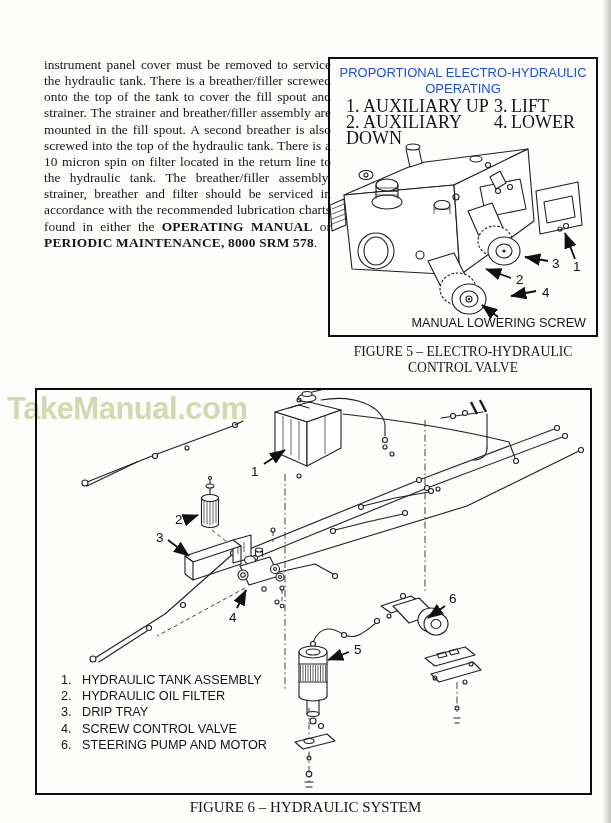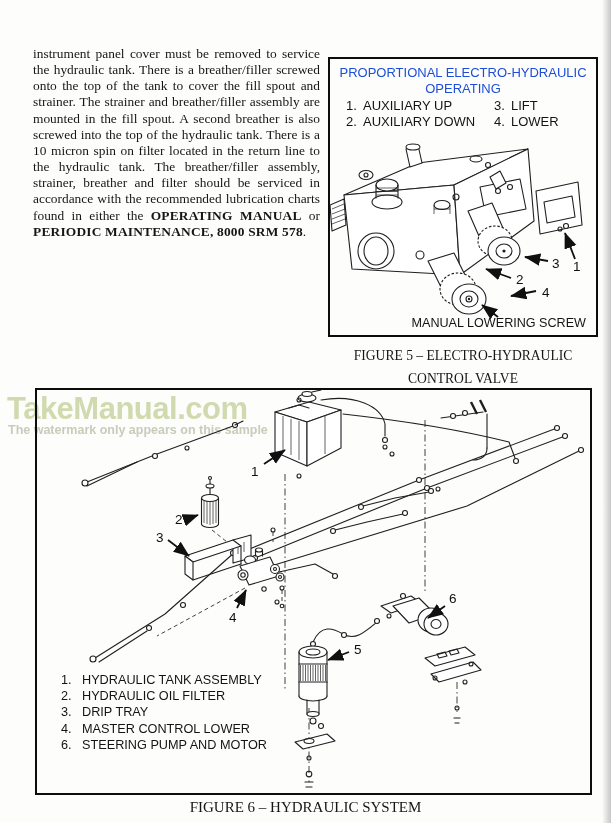--- a/index.html
+++ b/index.html
@@ -3,36 +3,36 @@
 <meta charset="utf-8">
 <style>
   html,body{margin:0;padding:0;}
   body{width:611px;height:823px;background:#ffffff;overflow:hidden;position:relative;
        font-family:"Liberation Serif",serif;color:#161616;}
   .page{position:absolute;inset:0;background:#fdfdfc;}
   .edge-right{position:absolute;top:0;right:0;width:9px;height:823px;
       background:linear-gradient(to right,rgba(110,110,106,0),rgba(110,110,106,0.38));}
   
   .para{position:absolute;left:32px;top:45px;width:287px;font-size:13.4px;line-height:16.15px;
-        text-align:justify;margin:1px;}
+        text-align:justify;margin:12px;}
   .para b{letter-spacing:.2px;}
   
   .fig5-box{position:absolute;left:328px;top:57px;width:270px;height:280px;
             border:2px solid #0c0c0c;box-sizing:border-box;}
   .fig5-title{position:absolute;left:0;top:6px;width:100%;text-align:center;
       font-family:"Liberation Sans",sans-serif;font-size:13px;line-height:15.5px;color:#1d4ed8;}
   .fig5-legend{position:absolute;left:16px;top:39px;width:240px;
-      font-family:Liberation Sans, sans-serif;font-size:13px;line-height:16px;color:#141414;
+      font-family:Liberation Serif, serif;font-size:18px;line-height:16px;color:#141414;
       display:grid;grid-template-columns:148px 92px;grid-auto-flow:column;grid-template-rows:16px 16px;}
   .lnum{display:inline-block;width:17px;}
   .fig5-svg,.fig6-svg{position:absolute;left:0;top:0;width:100%;height:100%;}
   .fig5-annotation{position:absolute;left:0px;bottom:5px;width:256px;text-align:right;
       font-family:"Liberation Sans",sans-serif;font-size:12.6px;color:#141414;}
   .fig5-caption{position:absolute;left:328px;top:344px;width:270px;text-align:center;
-      font-size:13.6px;line-height:23px;}
+      font-size:13.6px;line-height:16px;}
   
   .wm-title{position:absolute;left:7px;top:391px;font-family:"Liberation Sans",sans-serif;
       font-weight:bold;font-size:31px;letter-spacing:-.5px;color:#d0daae;z-index:1;}
   .wm-sub{position:absolute;left:8px;top:423px;font-family:"Liberation Sans",sans-serif;
       font-weight:bold;font-size:12.5px;color:#c7ccbb;z-index:1;}
   
   .fig6-box{position:absolute;left:35px;top:388px;width:557px;height:407px;
       border:2px solid #0c0c0c;box-sizing:border-box;z-index:2;}
   .fig6-legend{position:absolute;left:24px;top:282px;
       font-family:"Liberation Sans",sans-serif;font-size:12.7px;line-height:16.2px;color:#141414;}
@@ -136,21 +136,20 @@
       <span><span class="lnum">1.</span><span>AUXILIARY UP</span></span>
       <span><span class="lnum">2.</span><span>AUXILIARY DOWN</span></span>
       <span><span class="lnum">3.</span><span>LIFT</span></span>
       <span><span class="lnum">4.</span><span>LOWER</span></span>
     </div>
     <div class="fig5-annotation">MANUAL LOWERING SCREW</div>
   </div>
   <div class="fig5-caption">FIGURE 5 – ELECTRO-HYDRAULIC CONTROL VALVE</div>
 
   <div class="wm-title">TakeManual.com</div>
-  <div class="wm-sub">The watermark only appears on this sample</div>
 
   <div class="fig6-box">
     <svg class="fig6-svg" viewBox="0 0 553 403">
       <defs>
         <marker id="arr6" markerWidth="10" markerHeight="8" refX="8.5" refY="3.5" orient="auto">
           <path d="M0,0 L9,3.5 L0,7 Z" fill="#101010"></path>
         </marker>
       </defs>
       <g>
         <line class="dd" x1="248" y1="84" x2="248" y2="300"></line>
@@ -315,20 +314,20 @@
         <text x="119" y="152">3</text>
         <text x="192" y="232">4</text>
         <text x="317" y="264">5</text>
         <text x="412" y="213">6</text>
       </g>
     </svg>
     <div class="fig6-legend">
       <div><span class="lnum">1.</span><span>HYDRAULIC TANK ASSEMBLY</span></div>
       <div><span class="lnum">2.</span><span>HYDRAULIC OIL FILTER</span></div>
       <div><span class="lnum">3.</span><span>DRIP TRAY</span></div>
-      <div><span class="lnum">4.</span><span>MASTER CONTROL LOWER</span></div>
+      <div><span class="lnum">4.</span><span>SCREW CONTROL VALVE</span></div>
       <div><span class="lnum">6.</span><span>STEERING PUMP AND MOTOR</span></div>
     </div>
   </div>
   <div class="fig6-caption">FIGURE 6 – HYDRAULIC SYSTEM</div>
 
   <div class="edge-right"></div>
 </div>
 
 </body></html>

